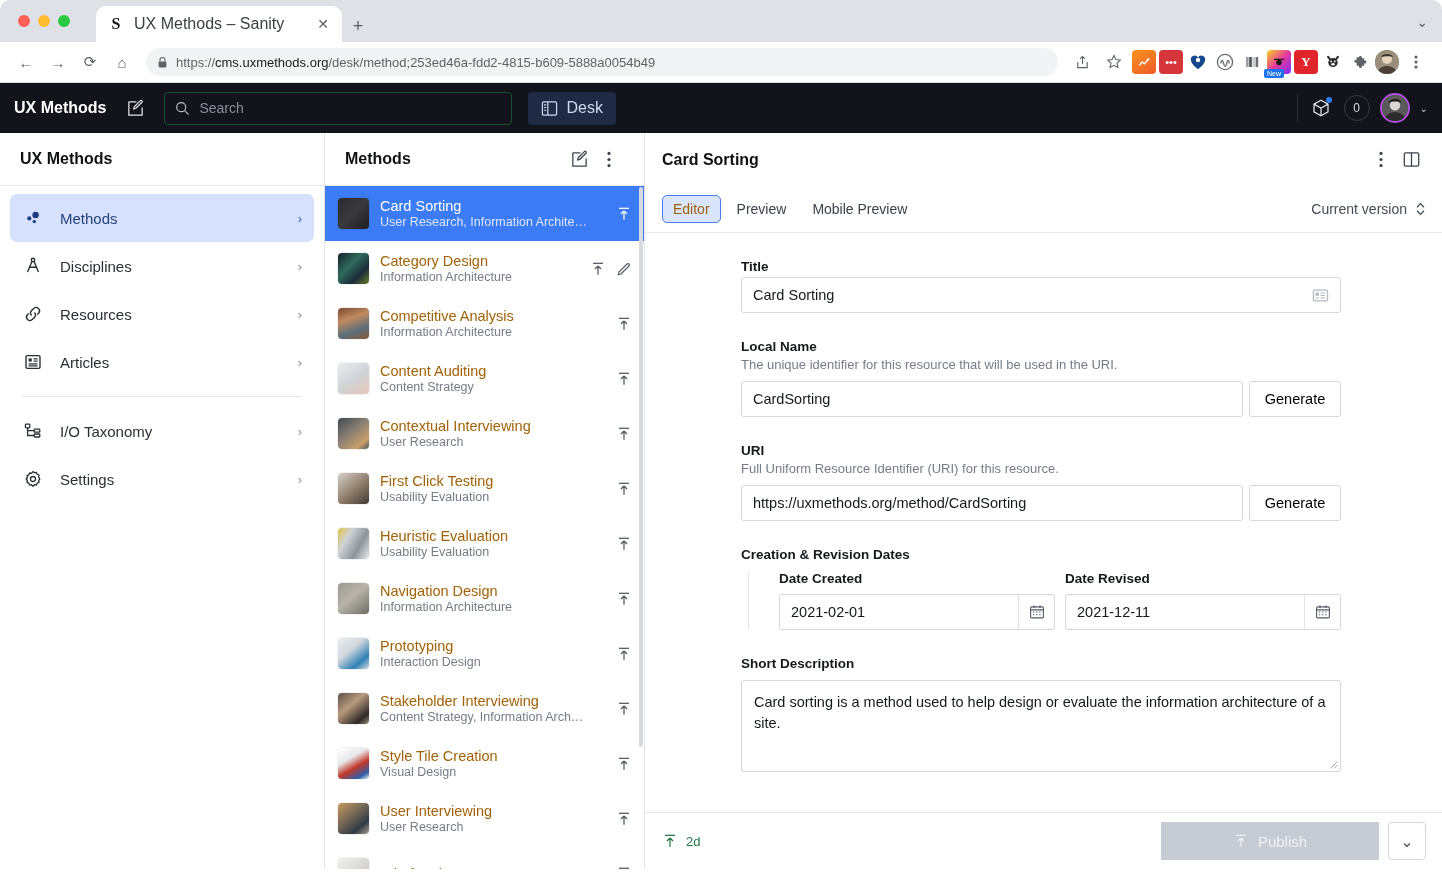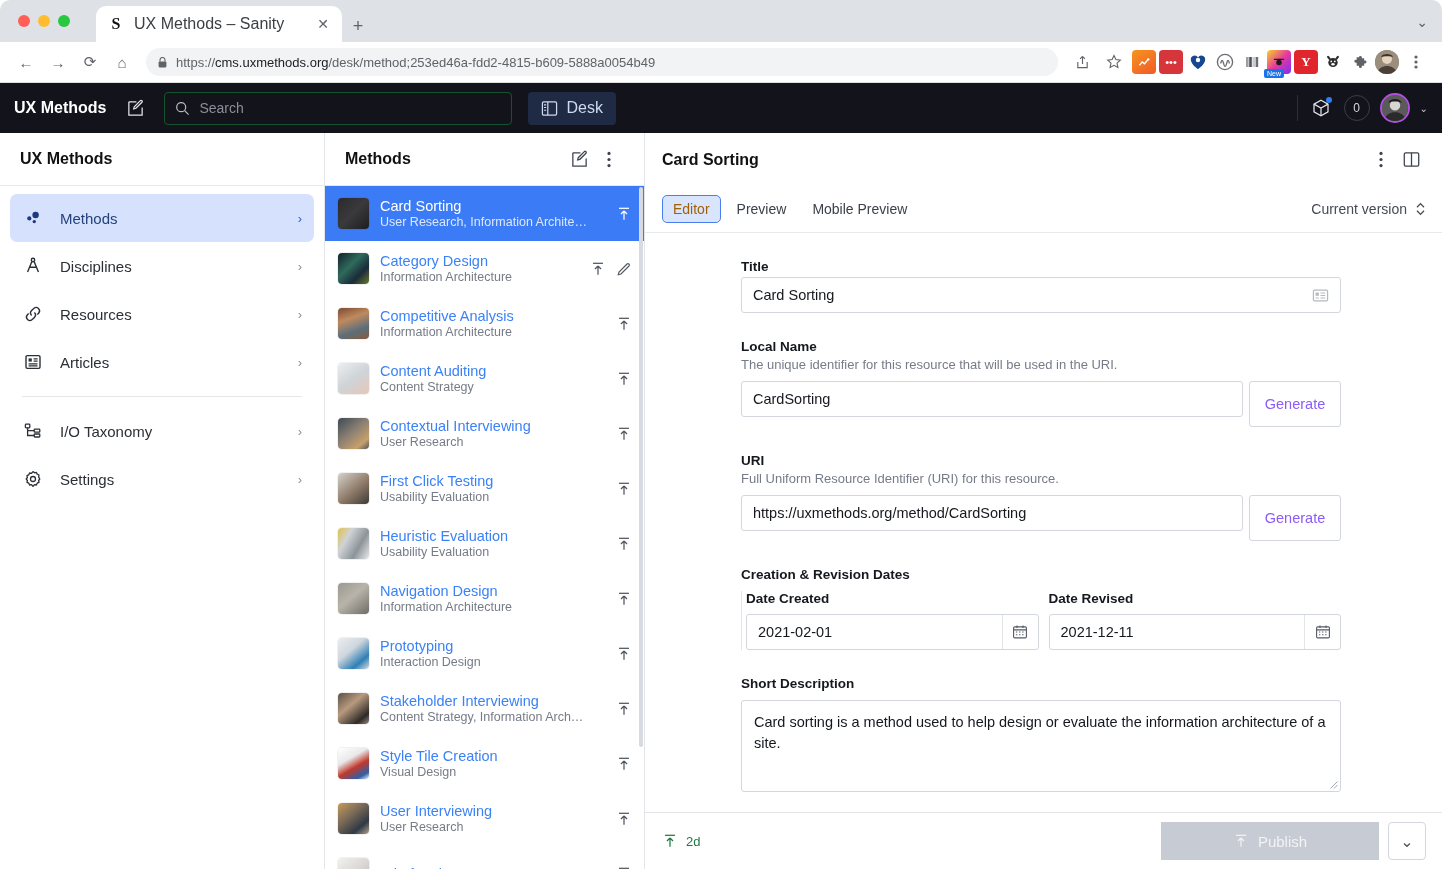--- a/index.html
+++ b/index.html
@@ -103,21 +103,21 @@
 
   
   .col-list { width:320px; border-right:1px solid #e3e4e8; display:flex; flex-direction:column;
     background:#fff; position:relative; }
   .doc-scroll { flex:1; overflow:hidden; position:relative; }
   .doc-row { height:55px; display:flex; align-items:center; padding:0 12px 0 13px; gap:11px; }
   .doc-row.selected { background:#3b7bf5; }
   .thumb { width:31px; height:31px; border-radius:4px; flex:none; background-size:cover;
     box-shadow:0 0 0 1px rgba(0,0,0,.06); }
   .doc-texts { flex:1; min-width:0; }
-  .doc-title { font-size:14.5px; color:#3b82f6; white-space:nowrap; overflow:hidden; text-overflow:ellipsis; }
+  .doc-title { font-size:14.5px; color:#a16207; white-space:nowrap; overflow:hidden; text-overflow:ellipsis; }
   .doc-sub { font-size:12.5px; color:#767c87; white-space:nowrap; overflow:hidden; text-overflow:ellipsis; margin-top:1px; }
   .doc-row.selected .doc-title { color:#fff; }
   .doc-row.selected .doc-sub { color:#dce7fd; }
   .doc-acts { display:flex; align-items:center; gap:9px; flex:none; }
   .act-ico { width:17px; height:17px; display:flex; align-items:center; justify-content:center; color:#50565f; }
   .doc-row.selected .act-ico { color:#fff; }
   .list-scrollbar { position:absolute; right:1px; top:54px; width:4px; height:600px; }
   .list-scrollbar .thumbbar { position:absolute; top:0; width:4px; height:560px;
     background:#d8dadf; border-radius:2px; }
 
@@ -137,24 +137,24 @@
   .form { width:600px; margin-left:96px; }
   .fgroup { margin-bottom:26px; }
   .flabel { font-size:13.5px; font-weight:bold; color:#15181d; margin-bottom:3px; }
   .fdesc { font-size:13px; color:#767c87; margin-bottom:9px; }
   .finput-row { display:flex; gap:0; }
   .finput {
     flex:1; height:36px; border:1px solid #d3d6dc; border-radius:3px; display:flex;
     align-items:center; padding:0 11px; font-size:14.5px; color:#15181d; background:#fff;
   }
   .finput .fi-ico { margin-left:auto; color:#b4b8c0; }
-  .gen-btn { height:46px; min-width:92px; margin-left:6px; border:1px solid #d3d6dc;
+  .gen-btn { height:36px; min-width:92px; margin-left:6px; border:1px solid #d3d6dc;
     border-radius:3px; display:flex; align-items:center; justify-content:center;
-    font-size:14.5px; color:#8b5cf6; background:#fff; }
-  .dates { display:flex; gap:10px; padding-left:4px; border-left:1px solid #e4e5e9; }
+    font-size:14.5px; color:#000000; background:#fff; }
+  .dates { display:flex; gap:10px; padding-left:30px; border-left:1px solid #e4e5e9;margin-left:7px; }
   .date-col { flex:1; }
   .date-col .flabel { font-size:13.5px; margin-bottom:8px; }
   .date-field { height:36px; border:1px solid #d3d6dc; border-radius:3px; display:flex;
     align-items:center; font-size:14.5px; color:#15181d; }
   .date-field span.val { padding:0 11px; flex:1; }
   .date-field .cal { width:36px; height:100%; border-left:1px solid #e2e4e8;
     display:flex; align-items:center; justify-content:center; color:#545b65; }
   .ftext {
     border:1px solid #d3d6dc; border-radius:3px; padding:11px 12px; font-size:14.5px;
     color:#15181d; line-height:1.45; height:92px; position:relative; background:#fff;

